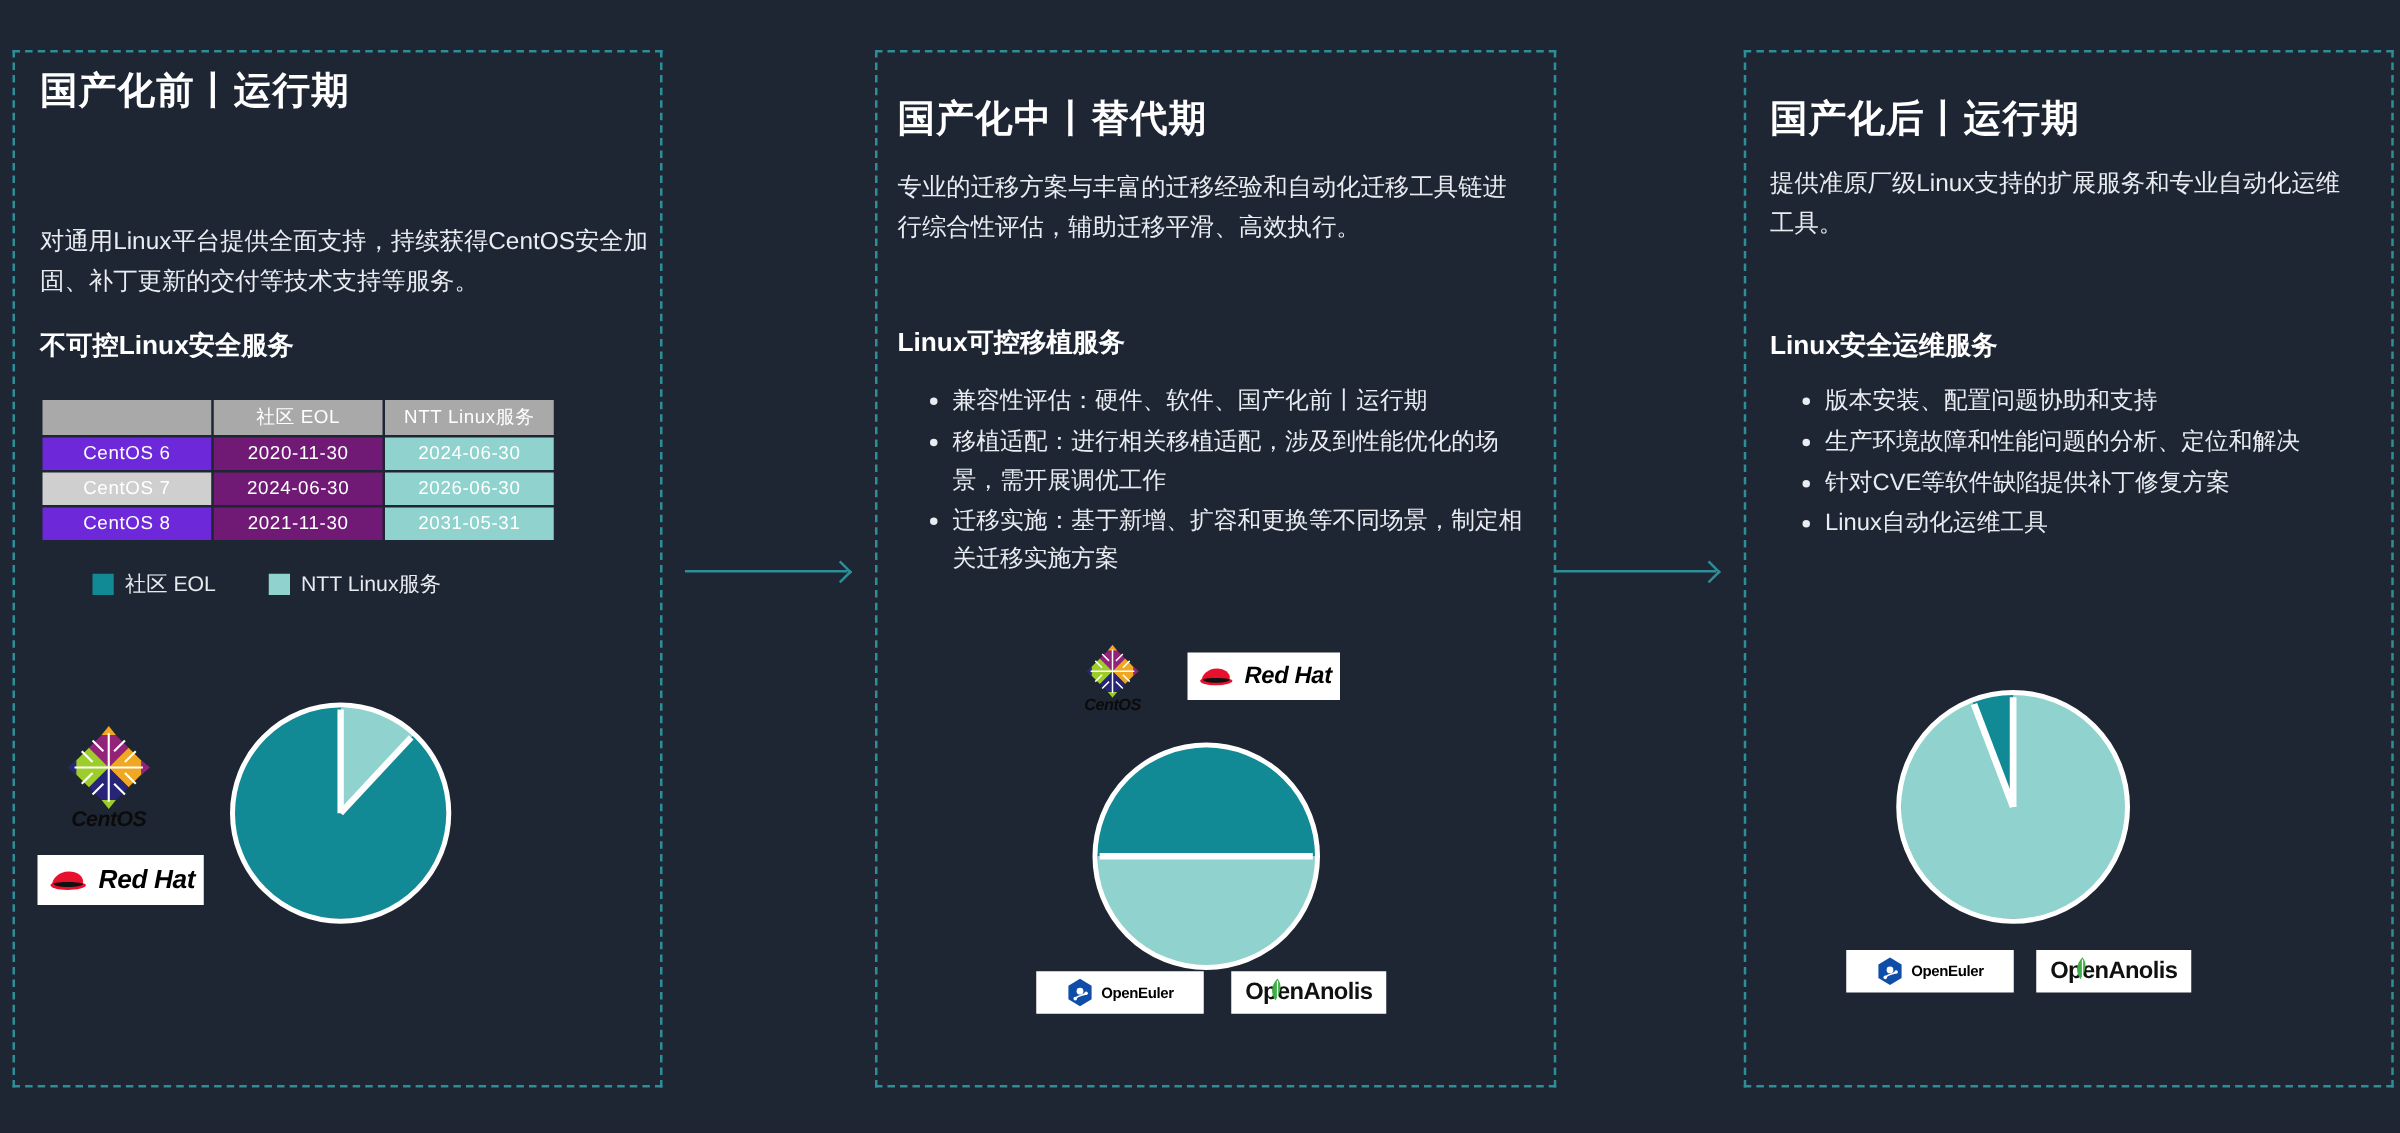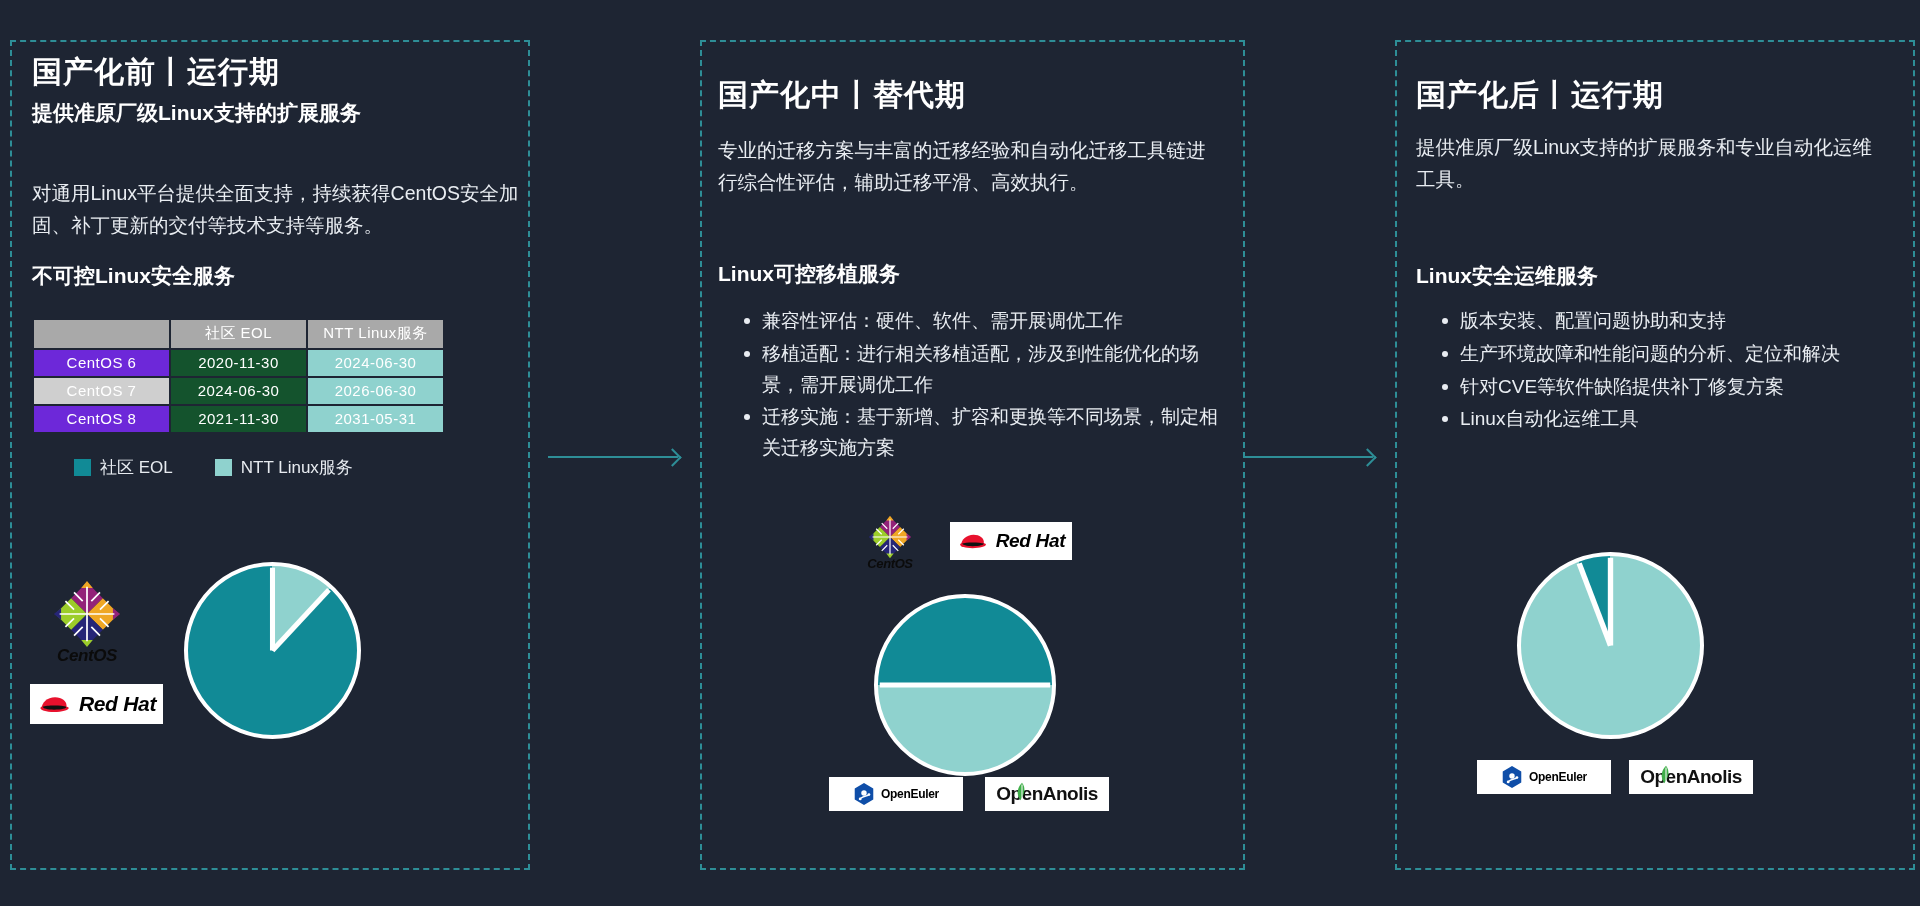--- a/index.html
+++ b/index.html
@@ -54,21 +54,21 @@
     table-layout:fixed;font-size:15px;
   }
   table.eol td,table.eol th{
     text-align:center;color:#ffffff;font-weight:400;
     padding:4px 0 5px 0;letter-spacing:.5px;
   }
   th.hc{background:#a9a9a9;}
   th.blank{background:#a9a9a9;}
   td.name-a{background:#6d28d9;}
   td.name-b{background:#cfcfcf;}
-  td.dark{background:#14532d;}
+  td.dark{background:#701a75;}
   td.light{background:#8fd2ce;}
 
   .legend{display:flex;gap:42px;align-items:center;}
   .legend .li{display:flex;align-items:center;gap:9px;}
   .legend .sw{width:17px;height:17px;display:block;}
   .legend .lb{color:#e7ebf0;font-size:17px;}
 
   
   .pie{border-radius:50%;border:4px solid #ffffff;box-sizing:border-box;}
 
@@ -95,23 +95,20 @@
 </style>
 </head>
 <body>
 
 <div class="stage">
 
   <div class="panel" id="panel-1"></div>
 
   <div class="pad" style="left:32px;width:500px;top:52px;">
     <div class="p-title">国产化前丨运行期</div>
-  </div>
-  <div class="pad" style="left:32px;width:500px;top:98px;">
-    <div class="p-sub">提供准原厂级Linux支持的扩展服务</div>
   </div>
   <div class="pad" style="left:32px;width:500px;top:178px;">
     <div class="p-body">对通用Linux平台提供全面支持，持续获得CentOS安全加固、补丁更新的交付等技术支持等服务。</div>
   </div>
   <div class="pad" style="left:32px;width:500px;top:262px;">
     <div class="p-head2">不可控Linux安全服务</div>
   </div>
 
   <div style="position:absolute;left:32px;top:318px;">
     <table class="eol">
@@ -198,21 +195,21 @@
     <div class="p-title">国产化中丨替代期</div>
   </div>
   <div class="pad" style="left:718px;width:505px;top:135px;">
     <div class="p-body">专业的迁移方案与丰富的迁移经验和自动化迁移工具链进行综合性评估，辅助迁移平滑、高效执行。</div>
   </div>
   <div class="pad" style="left:718px;width:505px;top:260px;">
     <div class="p-head2">Linux可控移植服务</div>
   </div>
   <div class="pad" style="left:718px;width:510px;top:306px;">
     <ul class="bul">
-      <li>兼容性评估：硬件、软件、需开展调优工作</li>
+      <li>兼容性评估：硬件、软件、国产化前丨运行期</li>
       <li>移植适配：进行相关移植适配，涉及到性能优化的场景，需开展调优工作</li>
       <li>迁移实施：基于新增、扩容和更换等不同场景，制定相关迁移实施方案</li>
     </ul>
   </div>
 
   <div style="position:absolute;left:855px;top:514px;width:70px;">
     <svg width="46" height="46" viewBox="0 0 100 100" style="display:block;margin:0 auto;">
       <polygon points="50,6 72,28 50,50 28,28" fill="#932279"></polygon>
       <polygon points="94,50 72,72 50,50 72,28" fill="#efa724"></polygon>
       <polygon points="50,94 28,72 50,50 72,72" fill="#262577"></polygon>

